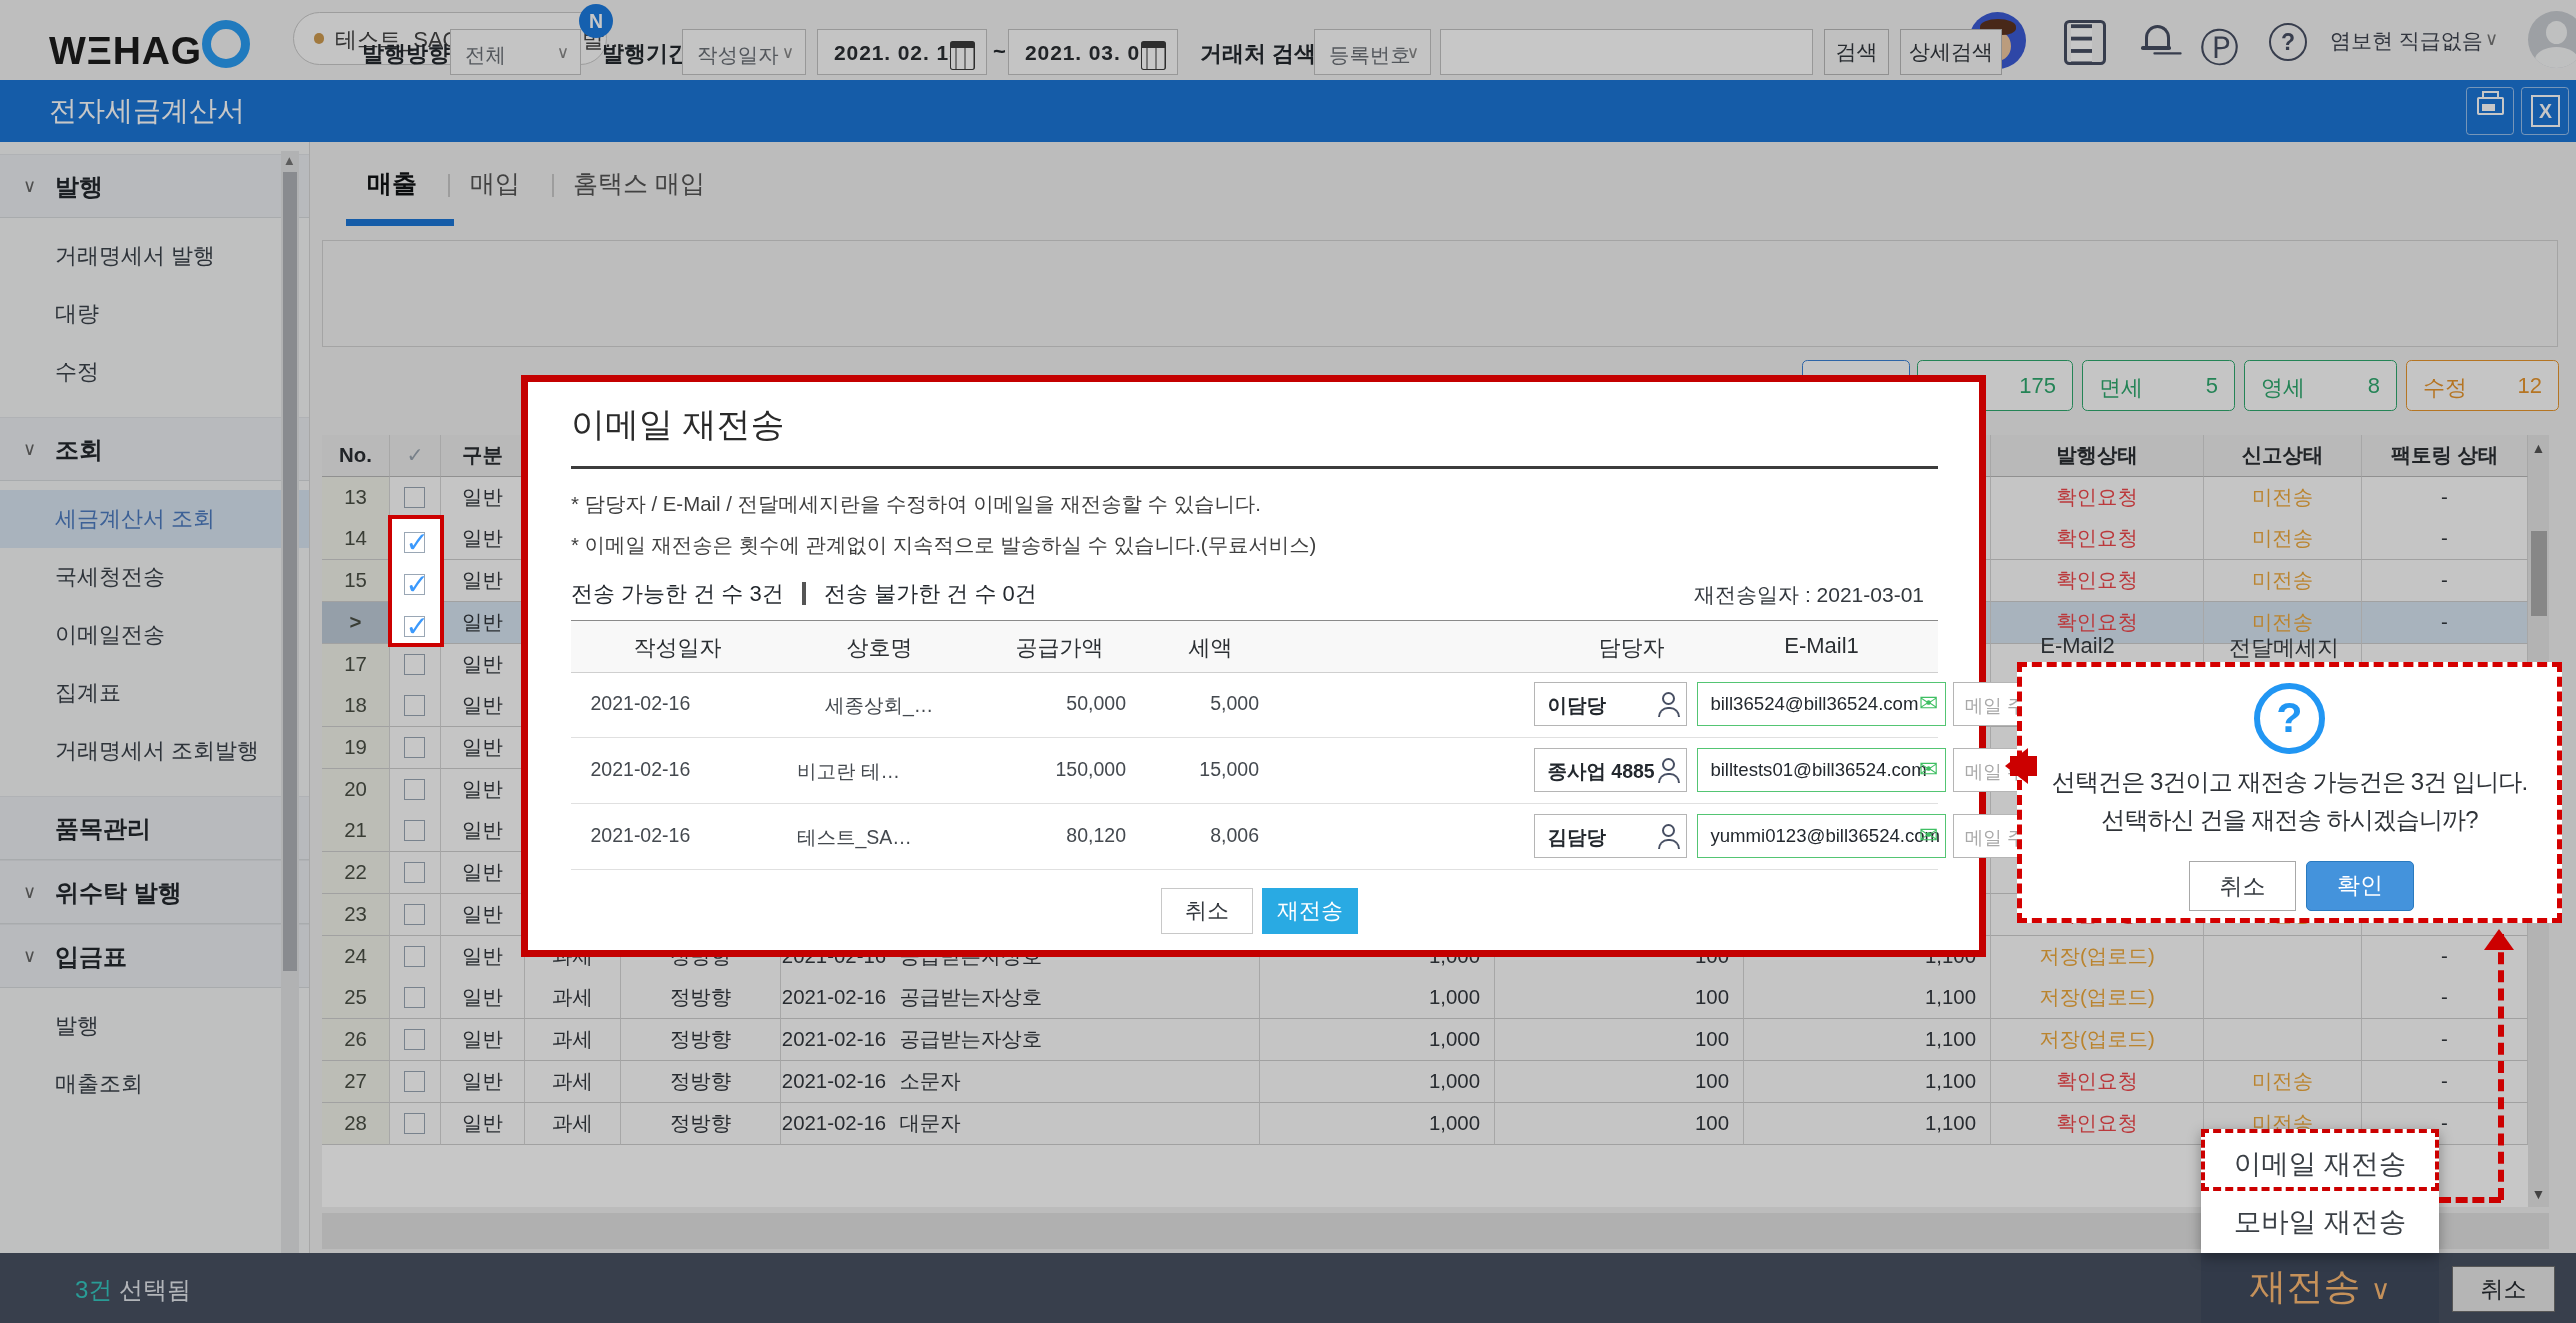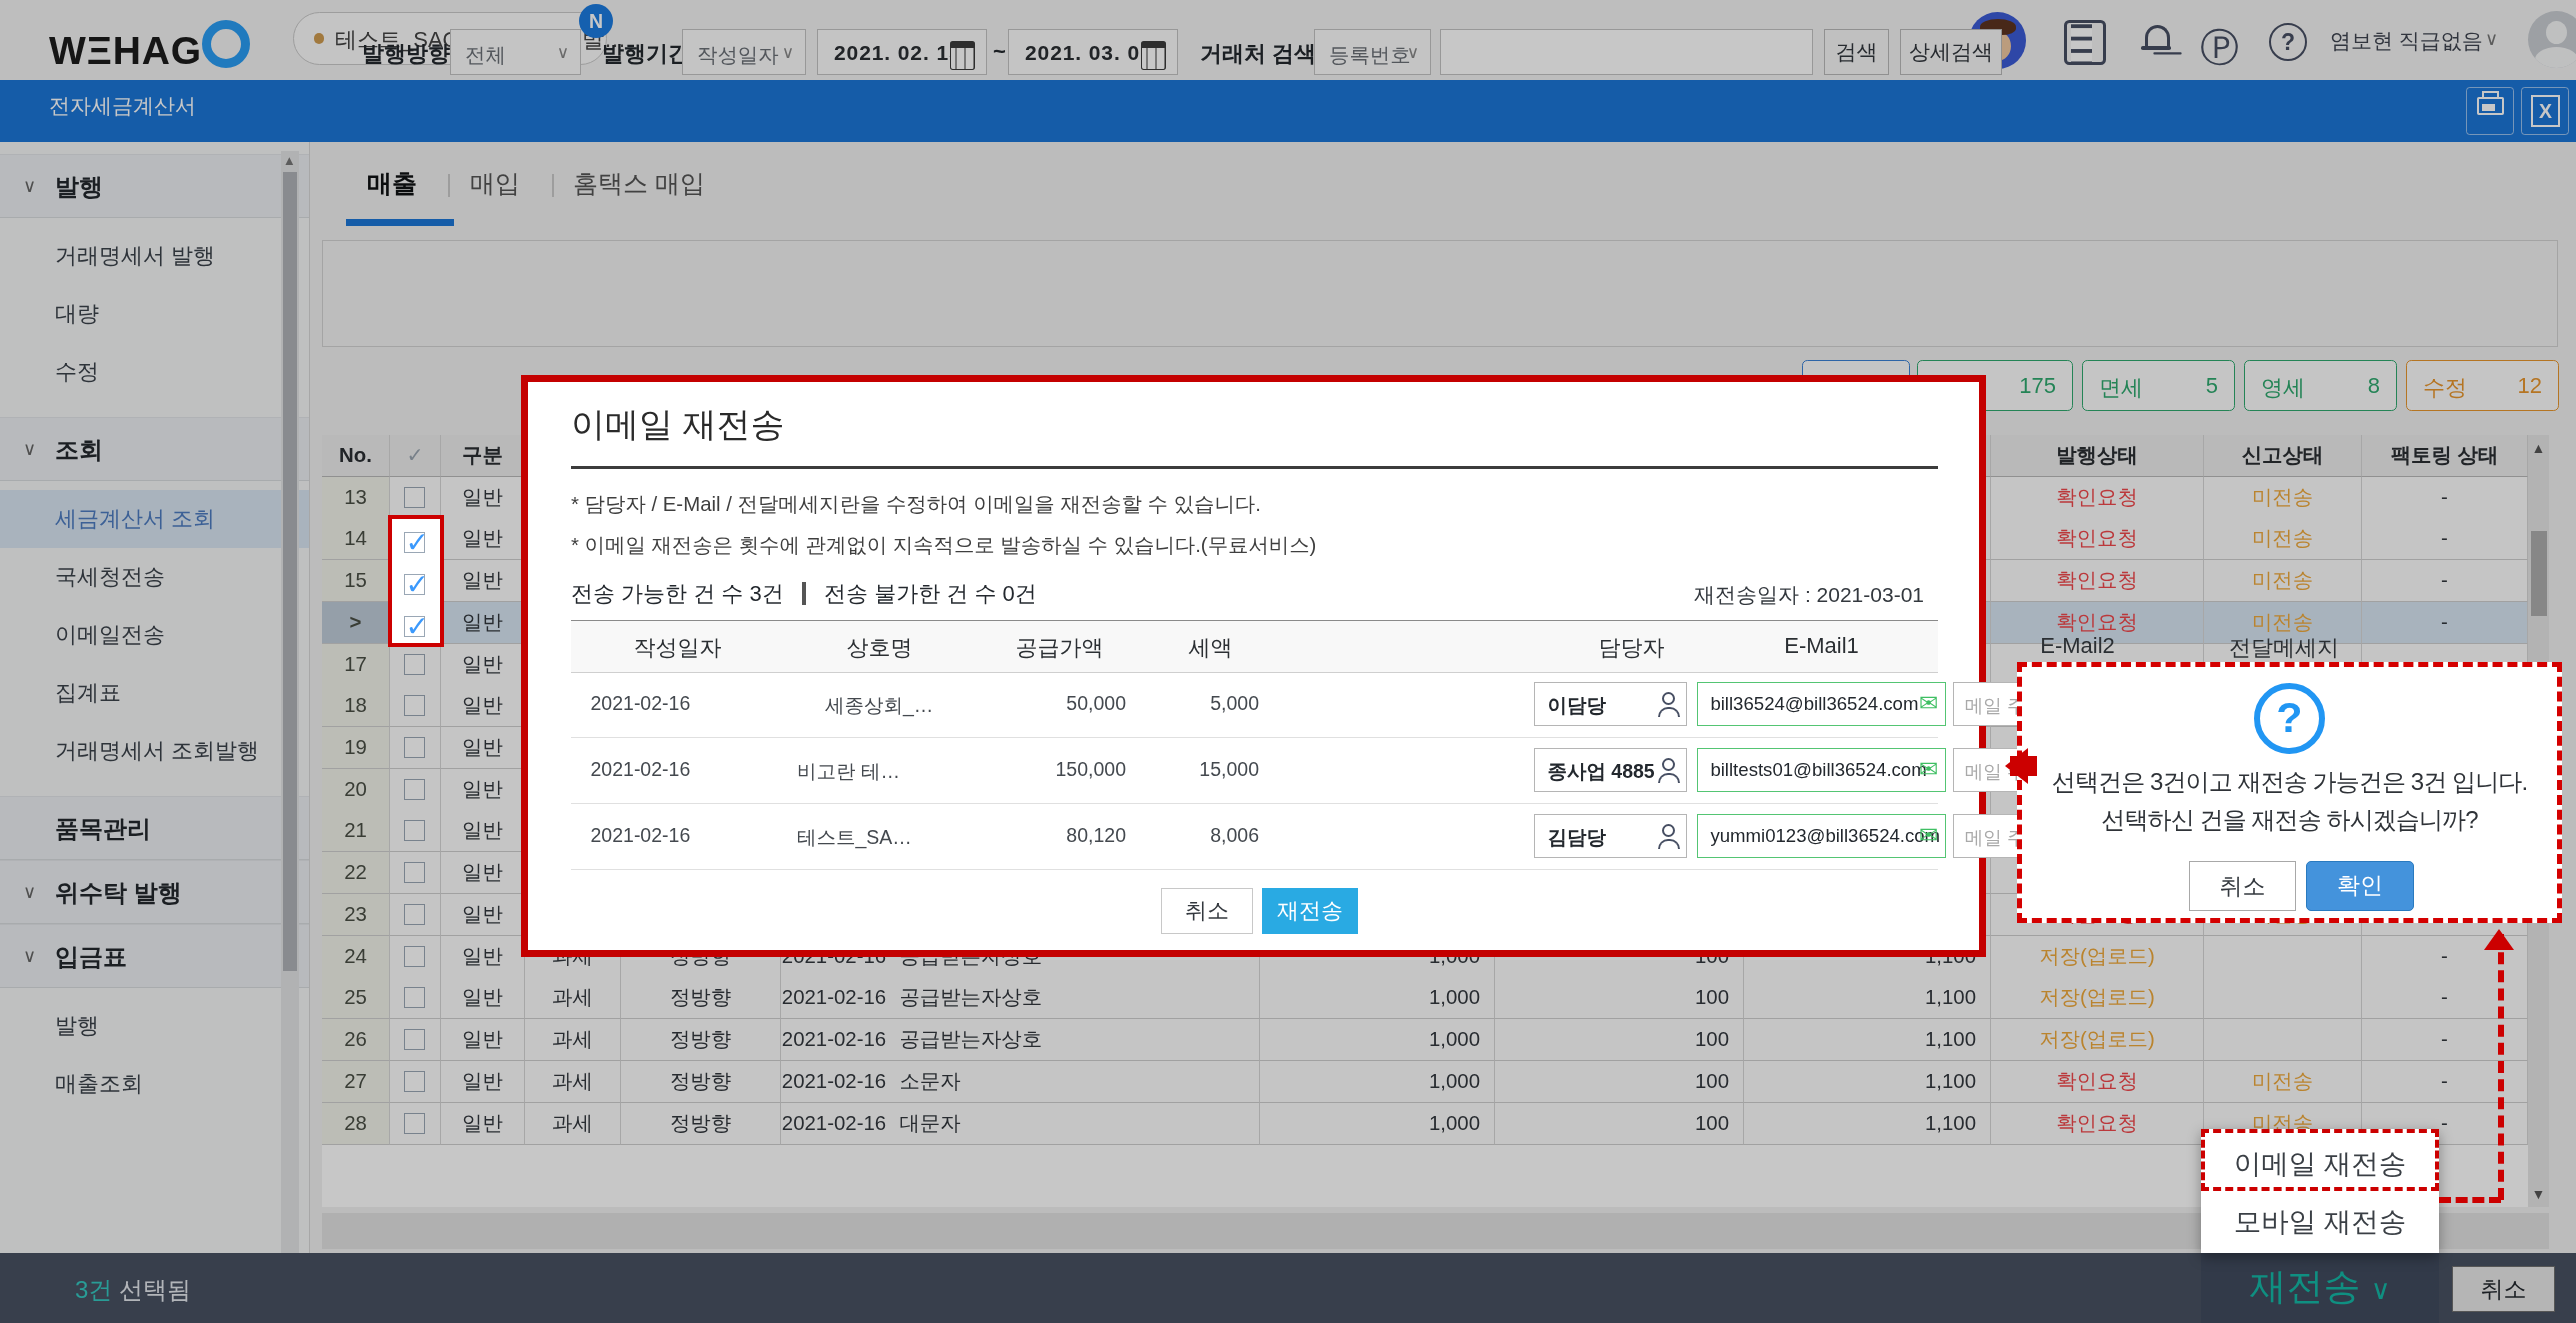--- a/index.html
+++ b/index.html
@@ -25,21 +25,21 @@
   .icon-bell::before{content:"";position:absolute;left:3.6px;top:1.8px;width:19.5px;height:19.5px;border:3.6px solid #474f63;border-radius:13.3px 13.3px 0 0;border-bottom:none;}
   .icon-bell::after{content:"";position:absolute;left:0px;top:23px;width:30px;height:3.6px;background:#474f63;border-radius:1.8px;box-shadow:11.5px 5.3px 0 -0.9px #474f63;}
   .circ{border:2.7px solid #474f63;border-radius:50%;width:34px;height:34px;text-align:center;line-height:34px;font-size:23px;font-weight:bold;color:#474f63;}
   #username{left:2330px;top:27px;font-size:21px;color:#3f4450;white-space:nowrap;}
   #userchev{left:2485px;top:28px;font-size:18px;color:#777;}
   #avatar2{left:2528px;top:10.7px;width:57px;height:57px;border-radius:50%;background:#c9cdd2;overflow:hidden;}
   #avatar2::before{content:"";position:absolute;left:18px;top:10.7px;width:21px;height:23px;border-radius:50%;background:#f5f6f7;}
   #avatar2::after{content:"";position:absolute;left:7px;top:36px;width:43px;height:25px;border-radius:50% 50% 0 0;background:#f5f6f7;}
   
   #bluehdr{left:0;top:80px;width:2576px;height:62px;background:#1b76d8;}
-  #pgtitle{left:49px;top:12.4px;color:#fff;font-size:21px;}
+  #pgtitle{left:49px;top:12.4px;color:#fff;font-size:28px;}
   .hdr-btn{top:7px;width:46px;height:46px;border:0.9px solid rgba(255,255,255,.55);border-radius:3.6px;}
   .icon-print{position:absolute;left:9.8px;top:9px;width:23px;height:14px;border:2.7px solid #fff;border-radius:1.8px;}
   .icon-print::before{content:"";position:absolute;left:3.6px;top:-8px;width:12.4px;height:4.4px;border:2.7px solid #fff;border-bottom:none;}
   .icon-print::after{content:"";position:absolute;left:3.6px;top:5.3px;width:12.4px;height:7px;background:#fff;}
   .icon-xls{position:absolute;left:9px;top:7px;width:25px;height:28px;border:2.7px solid #fff;color:#fff;font-size:19.5px;font-weight:bold;text-align:center;line-height:28px;}
   
   #sidebar{left:0;top:142px;width:309px;height:1111px;background:#f5f6f7;border-right:0.9px solid #d7d7d7;overflow:hidden;}
   .sb-sec{position:relative;height:62px;background:#eceff2;border-bottom:0.9px solid #d8dbde;border-top:0.9px solid #e2e5e8;}
   .sb-sec .chev{position:absolute;left:23px;top:19.5px;font-size:18px;color:#666;}
   .sb-sec .lbl{position:absolute;left:55px;top:16px;font-size:24px;font-weight:bold;color:#23282e;}
@@ -89,21 +89,21 @@
   #totalrow{left:0;top:731px;width:2206px;height:42px;background:#9fbfe3;border-top:1.8px solid #5c7fae;}
   #totalrow div{position:absolute;top:0;height:42px;line-height:42px;font-size:21px;color:#17202c;}
   #vscroll{left:2528px;top:435px;width:21px;height:772px;background:#e6e6e6;}
   #vscroll .a{position:absolute;left:3.6px;font-size:14px;color:#555;}
   #vscroll .thumb{position:absolute;left:2.7px;top:96px;width:16px;height:85px;background:#adadad;}
   #hstrip{left:322px;top:1213px;width:2227px;height:36px;background:#e2e2e2;}
   
   #bottombar{left:0;top:1253px;width:2576px;height:70px;background:#485162;}
   #selinfo{left:75px;top:21px;font-size:24px;color:#e5e8ee;}
   #selinfo b{color:#35c8c0;font-weight:normal;}
-  #resendbtn{left:2201px;top:0px;width:238px;height:70px;background:#414b5e;color:#14b8a6;font-size:37px;text-align:center;line-height:67px;}
+  #resendbtn{left:2201px;top:0px;width:238px;height:70px;background:#414b5e;color:#fdba74;font-size:37px;text-align:center;line-height:67px;}
   #resendbtn span{font-size:27px;vertical-align:3.6px;}
   #btmcancel{left:2452px;top:13.3px;width:103px;height:46px;background:#e8e8e8;border:0.9px solid #6f6f6f;
     font-size:23px;color:#23282e;text-align:center;line-height:44px;box-sizing:border-box;}
   
   #dim{left:0;top:0;width:2576px;height:1324px;background:rgba(0,0,0,0.22);z-index:10;}
   
   #ddmenu{left:2201px;top:1129px;width:238px;height:124px;background:#fff;box-shadow:0 3.6px 12.4px rgba(0,0,0,.35);z-index:20;}
   .dd-item{position:relative;height:62px;font-size:27.5px;color:#3a3f45;text-align:center;line-height:62px;}
   #dd-email{box-sizing:border-box;border:4.4px dashed #cc0000;}
   

